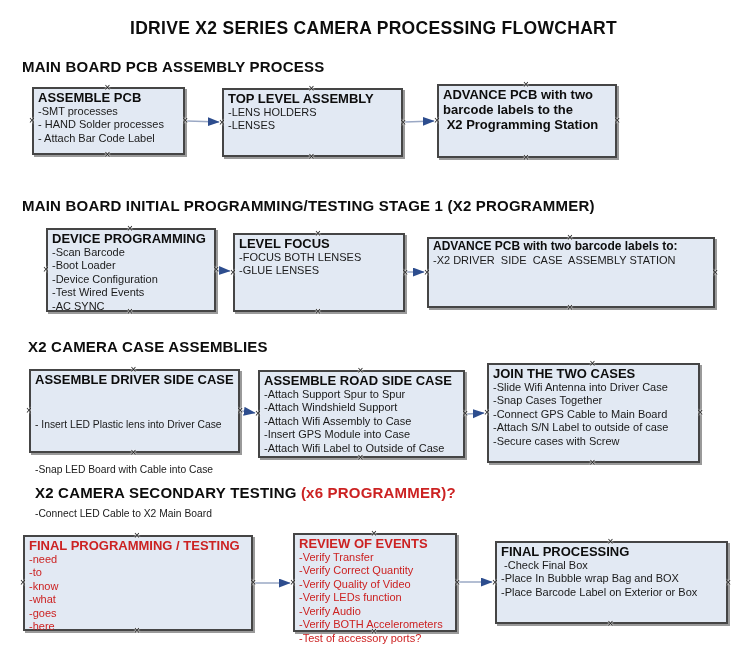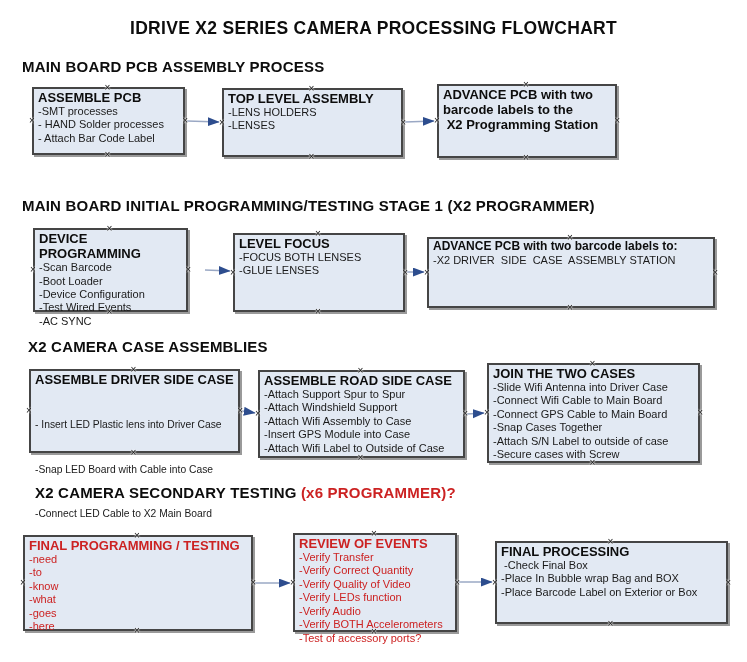--- a/index.html
+++ b/index.html
@@ -93,21 +93,21 @@
     </div>
   <div class="fc-box" style="left:437px;top:84px;width:180px;height:74px">
     <div class="bx-title">ADVANCE PCB with two barcode labels to the
  X2 Programming Station</div>
   <span class="handle h-t">×</span>
       <span class="handle h-b">×</span>
       <span class="handle h-l">×</span>
       <span class="handle h-r">×</span>
     </div>
 
-  <div class="fc-box" style="left:33px;top:228px;width:155px;height:84px">
+  <div class="fc-box" style="left:46px;top:228px;width:170px;height:84px">
     <div class="bx-title">DEVICE PROGRAMMING</div>
     <div class="bx-item">-Scan Barcode</div>
     <div class="bx-item">-Boot Loader</div>
     <div class="bx-item">-Device Configuration</div>
     <div class="bx-item">-Test Wired Events</div>
     <div class="bx-item">-AC SYNC</div>
   <span class="handle h-t">×</span>
       <span class="handle h-b">×</span>
       <span class="handle h-l">×</span>
       <span class="handle h-r">×</span>
@@ -149,23 +149,22 @@
     <div class="bx-item">-Insert GPS Module into Case</div>
     <div class="bx-item">-Attach Wifi Label to Outside of Case</div>
   <span class="handle h-t">×</span>
       <span class="handle h-b">×</span>
       <span class="handle h-l">×</span>
       <span class="handle h-r">×</span>
     </div>
   <div class="fc-box" style="left:487px;top:363px;width:213px;height:100px">
     <div class="bx-title">JOIN THE TWO CASES</div>
     <div class="bx-item">-Slide Wifi Antenna into Driver Case</div>
-    <div class="bx-item">-Connect Wifi Cable to Main Board</div>
+    <div class="bx-item">-Snap Cases Together</div>
     <div class="bx-item">-Connect GPS Cable to Main Board</div>
-    <div class="bx-item">-Snap Cases Together</div>
     <div class="bx-item">-Attach S/N Label to outside of case</div>
     <div class="bx-item">-Secure cases with Screw</div>
   <span class="handle h-t">×</span>
       <span class="handle h-b">×</span>
       <span class="handle h-l">×</span>
       <span class="handle h-r">×</span>
     </div>
 
   <div class="fc-box red-box" style="left:23px;top:535px;width:230px;height:96px">
     <div class="bx-title">FINAL PROGRAMMING / TESTING</div>

